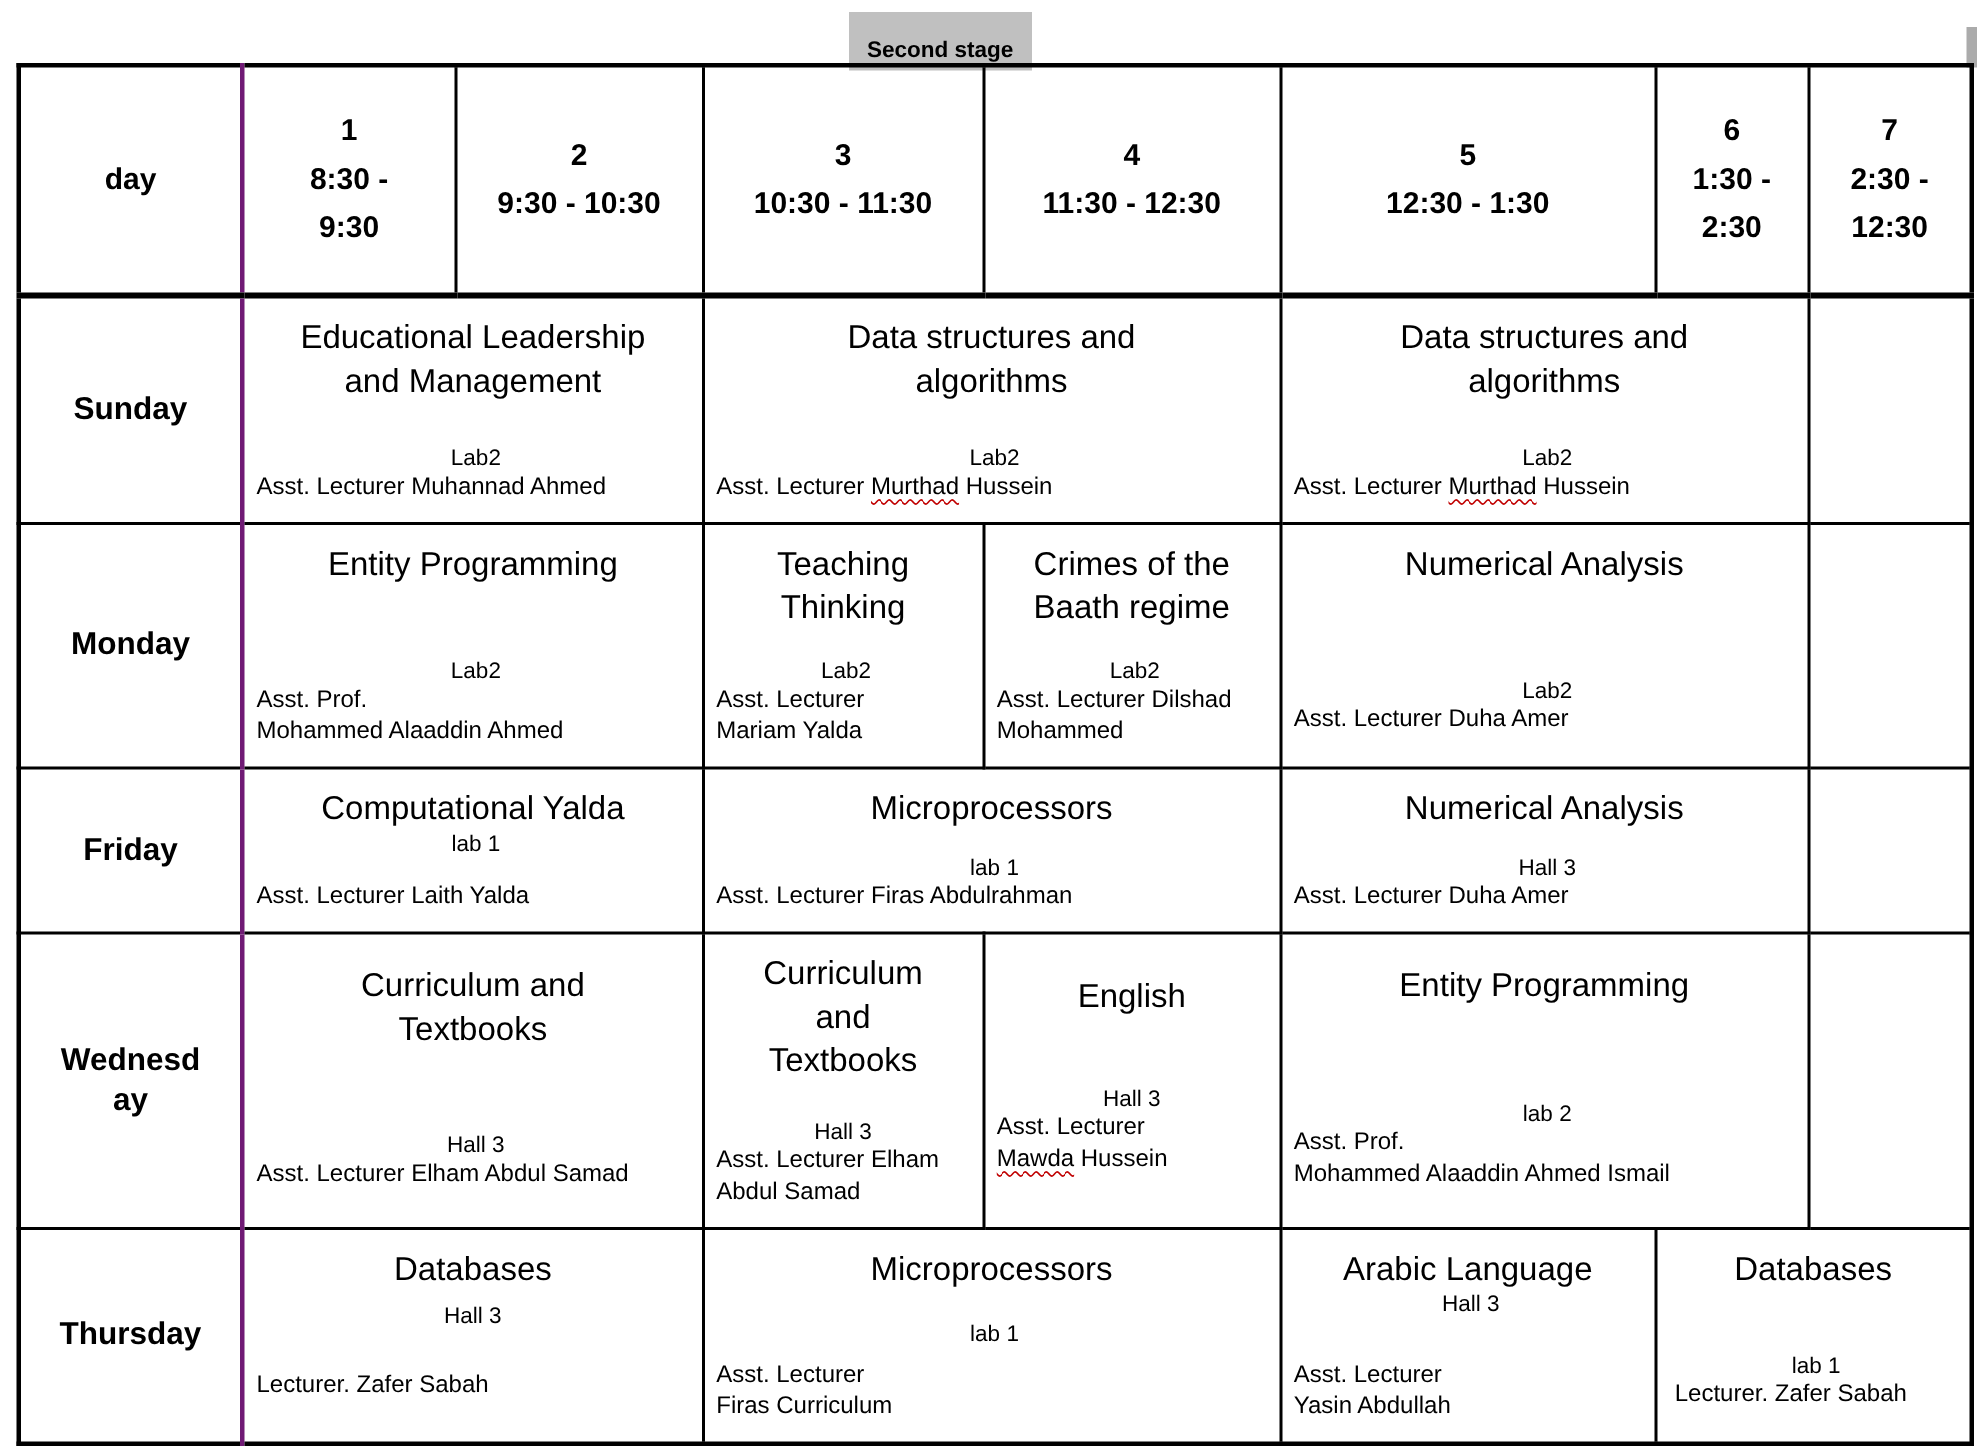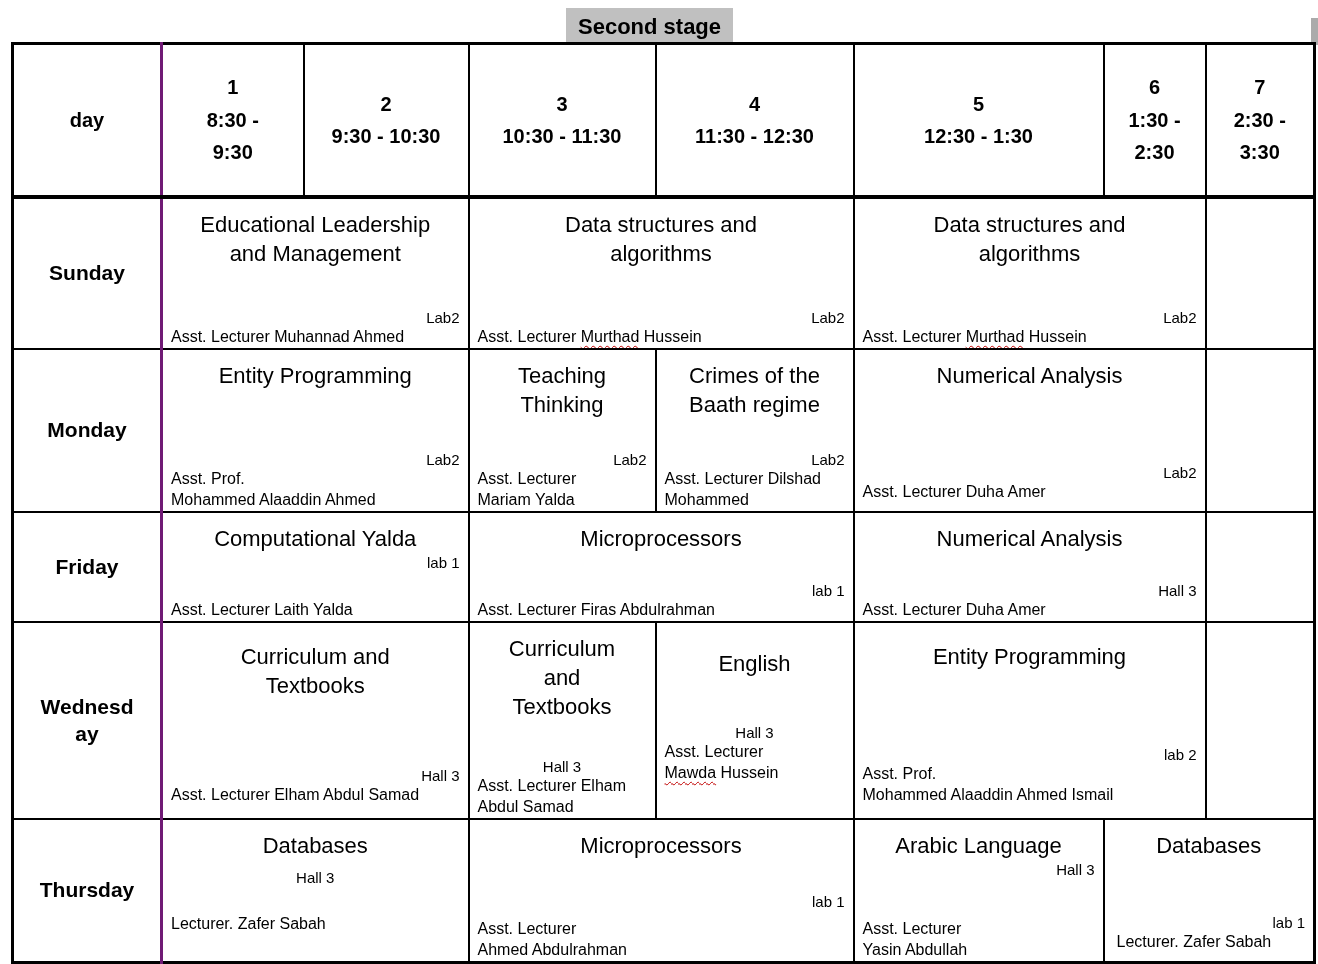--- a/index.html
+++ b/index.html
@@ -1,42 +1,42 @@
 <!DOCTYPE html>
 <html><head>
 <meta charset="utf-8">
 <style>
   html,body{margin:0;padding:0;background:#fff;}
   .sheet{position:relative;width:1318px;height:964px;background:#ffffff;overflow:hidden;
          font-family:"Liberation Sans",sans-serif;color:#000;}
   .doc-title{position:absolute;top:8px;left:566px;background:#c0c0c0;
-             font-size:22px;font-weight:bold;padding:5px 12px 3px;line-height:1.3;}
+             font-size:15px;font-weight:bold;padding:16px 12px 3px;line-height:1.3;}
   .scroll-frag{position:absolute;top:18px;right:0;width:7px;height:27px;background:#ababab;}
   table.tt{position:absolute;left:11px;top:42px;border-collapse:collapse;table-layout:fixed;
            width:1302px;}
   table.tt{border:3px solid #000;}
   .tt th,.tt td{border:2px solid #000;padding:0;vertical-align:top;overflow:hidden;}
   .tt tr.hrow th{border-bottom:4px solid #000;}
   .tt .daycol{border-right:3px solid #701a75;}
   tr.hrow > *{height:150px;}
   tr.r-sun > td{height:149px;}
   tr.r-mon > td{height:161px;}
   tr.r-tue > td{height:108px;}
   tr.r-wed > td{height:195px;}
   tr.r-thu > td{height:141px;}
   .hcell{display:flex;height:100%;flex-direction:column;align-items:center;justify-content:center;
          font-size:20px;font-weight:bold;line-height:1.62;}
   .daylab{display:flex;height:100%;align-items:center;justify-content:center;text-align:center;
           font-size:21px;font-weight:bold;line-height:1.25;overflow-wrap:anywhere;padding:0 22px;border-radius:28px;}
   .cell{box-sizing:border-box;height:100%;display:flex;flex-direction:column;
-        padding:11px 8px 0 8px;}
+        padding:11px 8px 12px 8px;}
   .course{text-align:center;font-size:22px;line-height:1.32;}
   .sp{flex:1 1 auto;}
   .sps{flex:0 0 4px;}
-  .room{font-size:15px;text-align:right;padding-left:4px;line-height:1.3;}
+  .room{font-size:15px;text-align:center;padding-left:4px;line-height:1.3;}
   .room.center{text-align:center;padding-left:0;}
   .lect{font-size:16px;text-align:left;line-height:1.3;}
   .lect.left{text-align:left;padding-left:4px;}
   .sq{text-decoration-line:underline;text-decoration-style:wavy;
       text-decoration-color:#c00000;text-decoration-thickness:1px;text-underline-offset:3px;margin-top:20px;}
   .cell.english{padding-bottom:34px;padding-top:26px;}
   .cell.thu1{padding-bottom:26px;}
 </style>
 </head>
 <body>
@@ -100,21 +100,21 @@
         <div class="hcell">
           <div>6</div>
           <div>1:30 -</div>
           <div>2:30</div>
         </div>
       </th>
       <th>
         <div class="hcell">
           <div>7</div>
           <div>2:30 -</div>
-          <div>3:30</div>
+          <div>12:30</div>
         </div>
       </th>
     </tr>
 
     <tr class="r-sun">
       <td class="daycol">
         <div class="daylab">Sunday</div>
       </td>
       <td colspan="2">
         <div class="cell">
@@ -293,21 +293,21 @@
         </div>
       </td>
       <td colspan="2">
         <div class="cell">
           <div class="course">Microprocessors</div>
           <div class="sp"></div>
           <div class="room">lab 1</div>
           <div class="sps"></div>
               <div class="sps"></div>
           <div class="lect">Asst. Lecturer</div>
-          <div class="lect">Ahmed Abdulrahman</div>
+          <div class="lect">Firas Curriculum</div>
         </div>
       </td>
       <td>
         <div class="cell">
           <div class="course">Arabic Language</div>
           <div class="room">Hall 3</div>
           <div class="sp"></div>
           <div class="lect">Asst. Lecturer</div>
           <div class="lect">Yasin Abdullah</div>
         </div>

